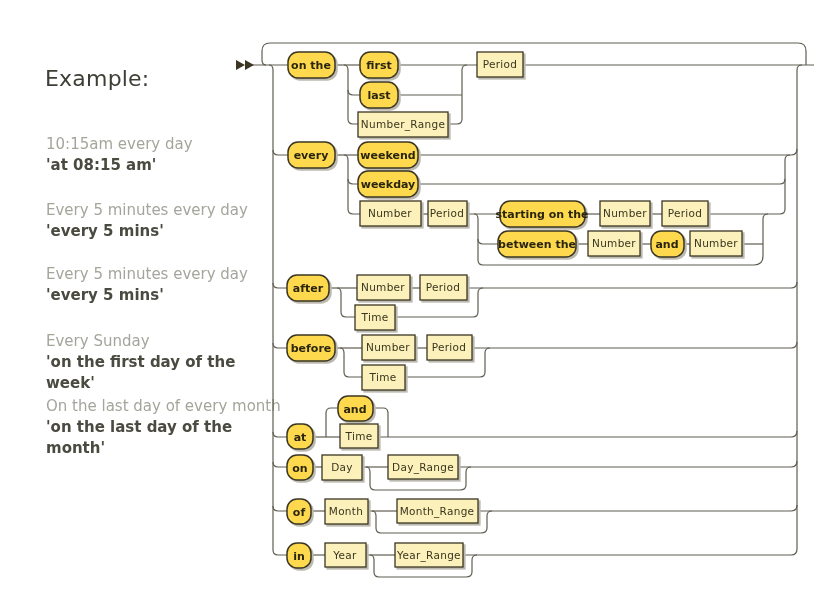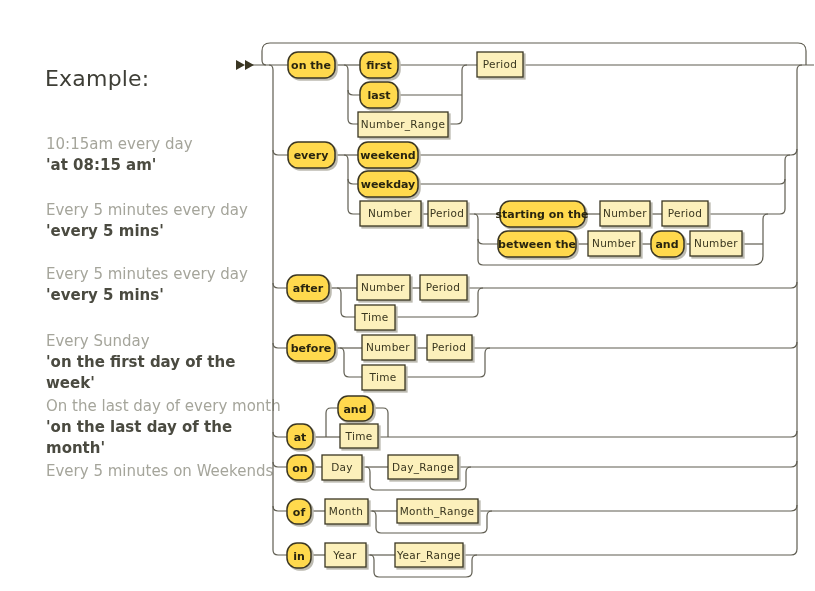--- a/index.html
+++ b/index.html
@@ -40,21 +40,20 @@
     </div>
     <div class="ex" style="top:380px">
       <div class="desc">On the last day of every month</div>
       <div class="expr">'on the last day of the month'</div>
     </div>
     <div class="ex" style="top:315px">
       <div class="desc">Every Sunday</div>
       <div class="expr">'on the first day of the week'</div>
     </div>
     <div class="ex" style="top:445px">
-      <div class="desc">Every 5 minutes on Weekends</div>
     </div>
   </div>
 
   <svg width="815" height="591" viewBox="0 0 815 591">
 
     <g class="rails">
       <path class="rail" d="M252 65 H288"></path>
       <path class="rail" d="M266 65 Q262 65 262 60 V51 Q262 43 270 43 H798 Q806 43 806 51 V65"></path>
       <path class="rail" d="M269 65 Q273 65 273 70 V550 Q273 555 278 555 H287"></path>
       <path class="rail" d="M273 150 Q273 155 278 155 H288"></path>

